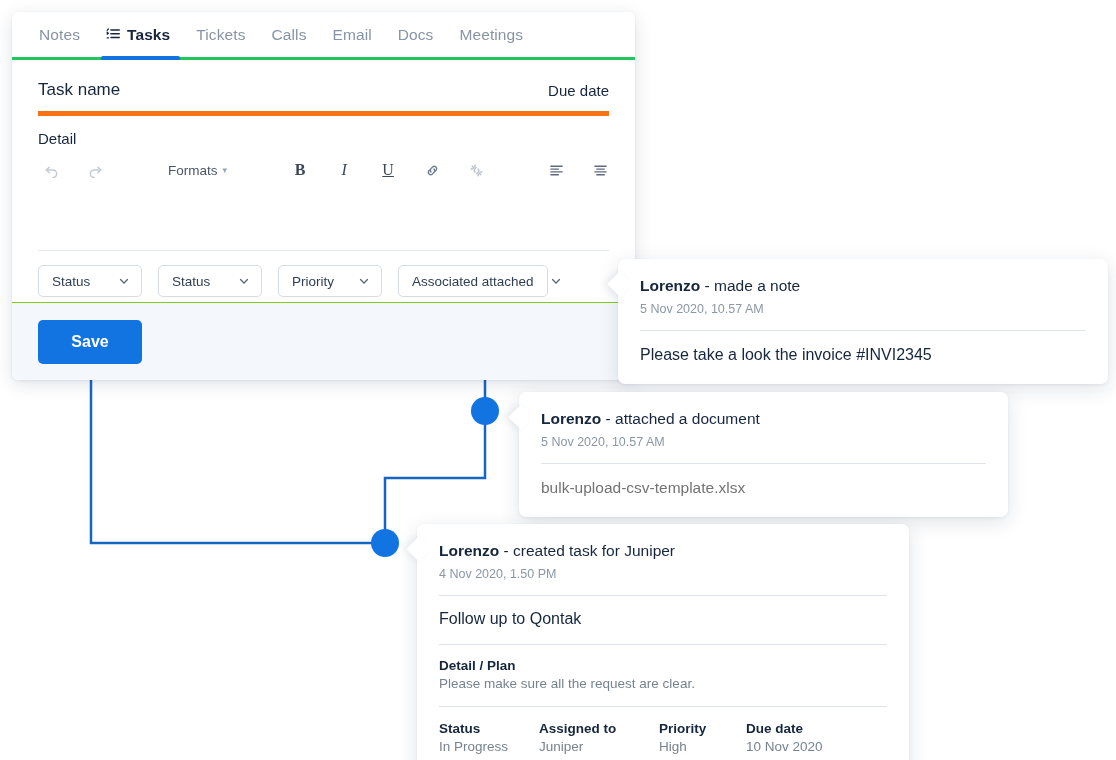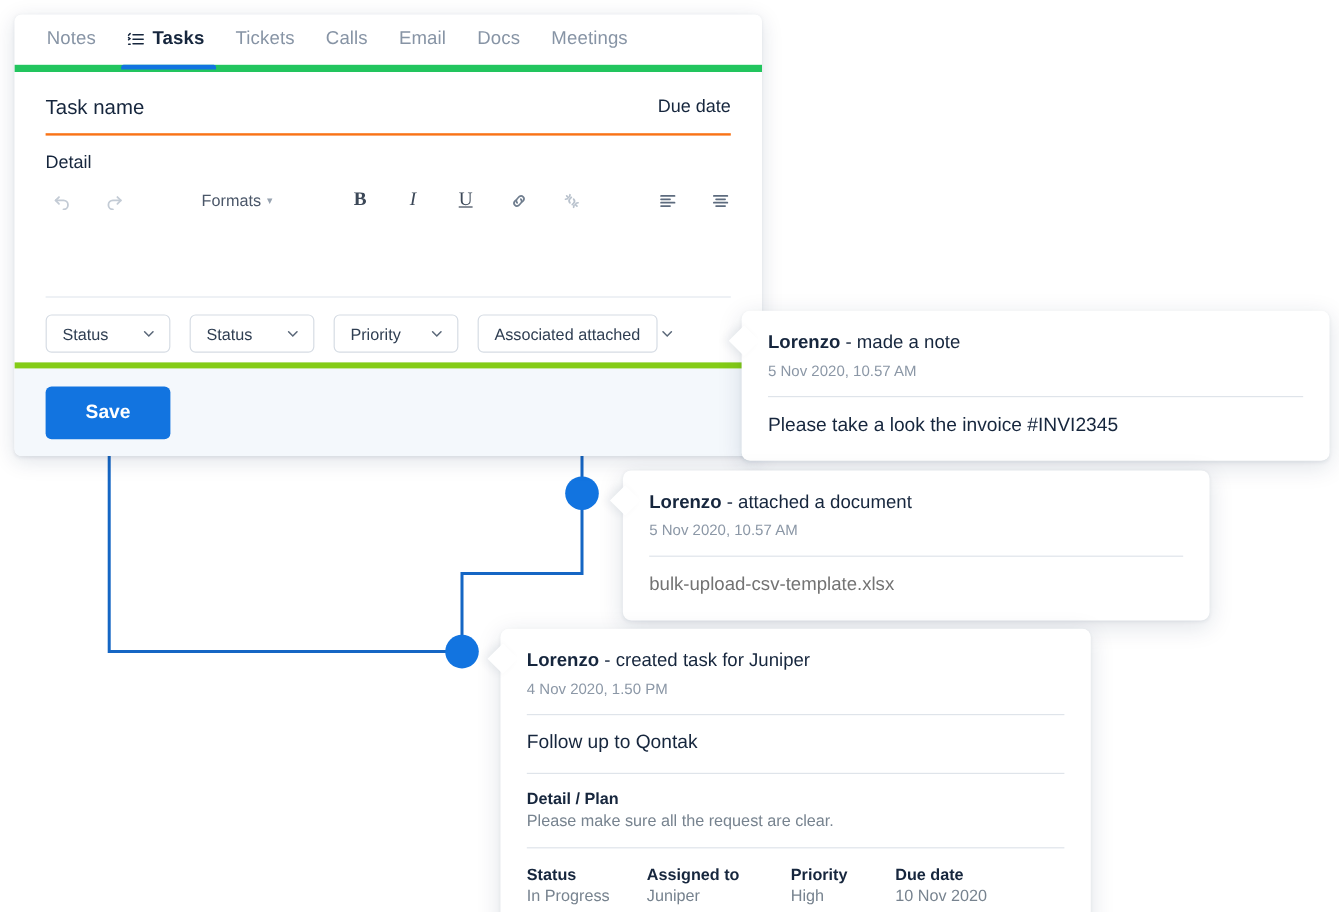--- a/index.html
+++ b/index.html
@@ -20,41 +20,41 @@
     position: absolute; left: 12px; top: 12px;
     width: 623px; height: 368px;
     background: #ffffff;
     border-radius: 6px;
     box-shadow: 0 4px 18px rgba(19,41,75,0.13), 0 1px 3px rgba(19,41,75,0.08);
     overflow: hidden;
   }
   .tabs {
     display: flex; align-items: center; gap: 0;
     height: 48px; padding: 0 14px;
-    border-bottom: 6px solid #22c55e;
+    border-bottom: 3px solid #22c55e;
     position: relative;
   }
   .tab {
     display: flex; align-items: center; gap: 6px;
     height: 48px; padding: 0 13px;
     font-size: 15.5px; color: #8794a5; letter-spacing: .1px;
     cursor: pointer; position: relative;
   }
   .tab.active { color: #16263d; font-weight: 700; }
   .tab.active::after {
     content: ""; position: absolute; left: 8px; right: 3px; bottom: -1px;
     height: 4px; background: #1274e0; border-radius: 2px 2px 0 0;
   }
   .tab .ticon { display: inline-flex; width: 15px; height: 15px; }
 
   .panel-body { padding: 0 26px; }
   .row-head {
-    display: flex; justify-content: space-between; align-items: flex-start;
+    display: flex; justify-content: space-between; align-items: center;
     padding: 20px 0 11px 0;
-    border-bottom: 2px solid #f97316;
+    border-bottom: 5px solid #f97316;
   }
   .row-head .ph { font-size: 17px; color: #16263d; }
   .row-head .due { font-size: 15px; color: #16263d; }
 
   .detail-label { font-size: 15px; color: #16263d; padding: 14px 0 6px 0; }
 
   .toolbar {
     display: flex; align-items: center; gap: 18px;
     height: 34px; margin-bottom: 2px;
   }
@@ -87,21 +87,21 @@
   }
   .sel .chev { margin-left: 16px; display: inline-flex; }
   .sel-status { width: 104px; }
   .sel-owner { width: 104px; }
   .sel-priority { width: 104px; }
   .sel-assoc { width: 150px; }
 
   .save-bar {
     position: absolute; left: 0; right: 0; bottom: 0;
     height: 78px; background: #f4f8fc;
-    border-top: 5px solid #84cc16;
+    border-top: 1px solid #84cc16;
     display: flex; align-items: center; padding-left: 26px;
   }
   .save-btn {
     width: 104px; height: 44px;
     background: #1274e0; color: #fff;
     border: none; border-radius: 5px;
     font-size: 16px; font-weight: 700; cursor: pointer;
     font-family: "Liberation Sans", sans-serif;
   }
 

